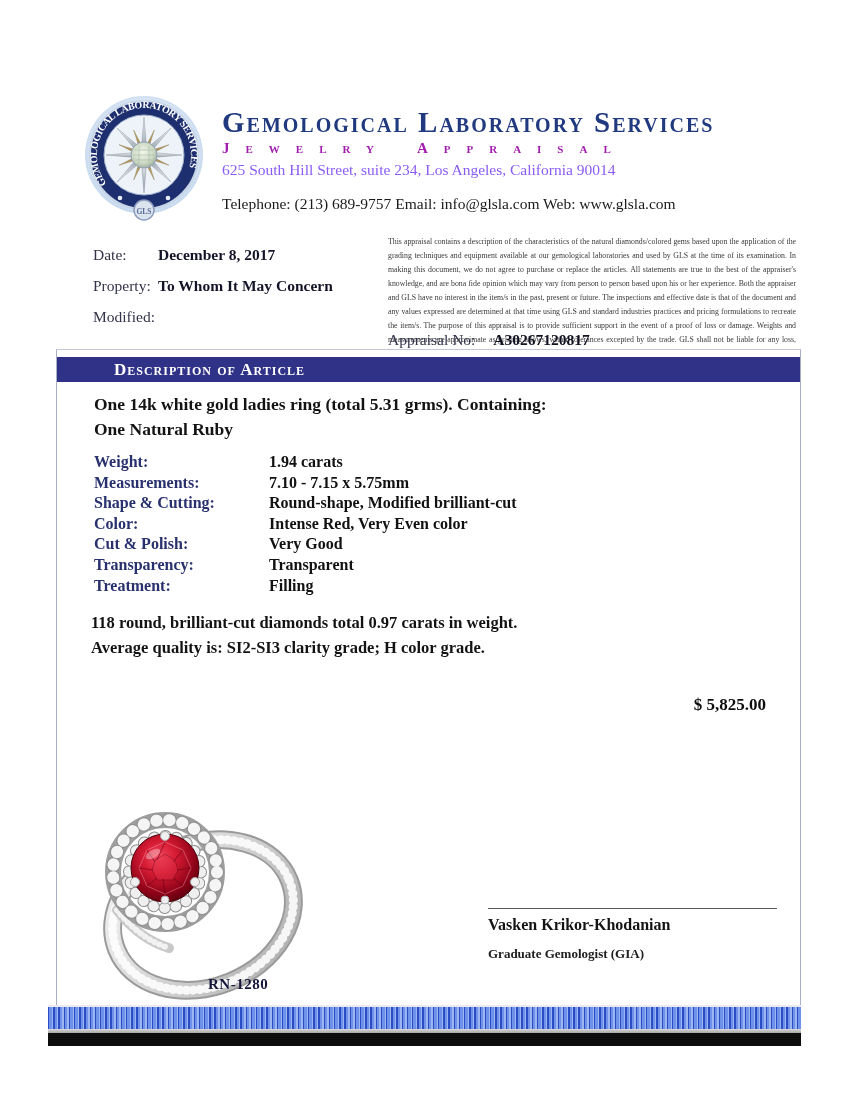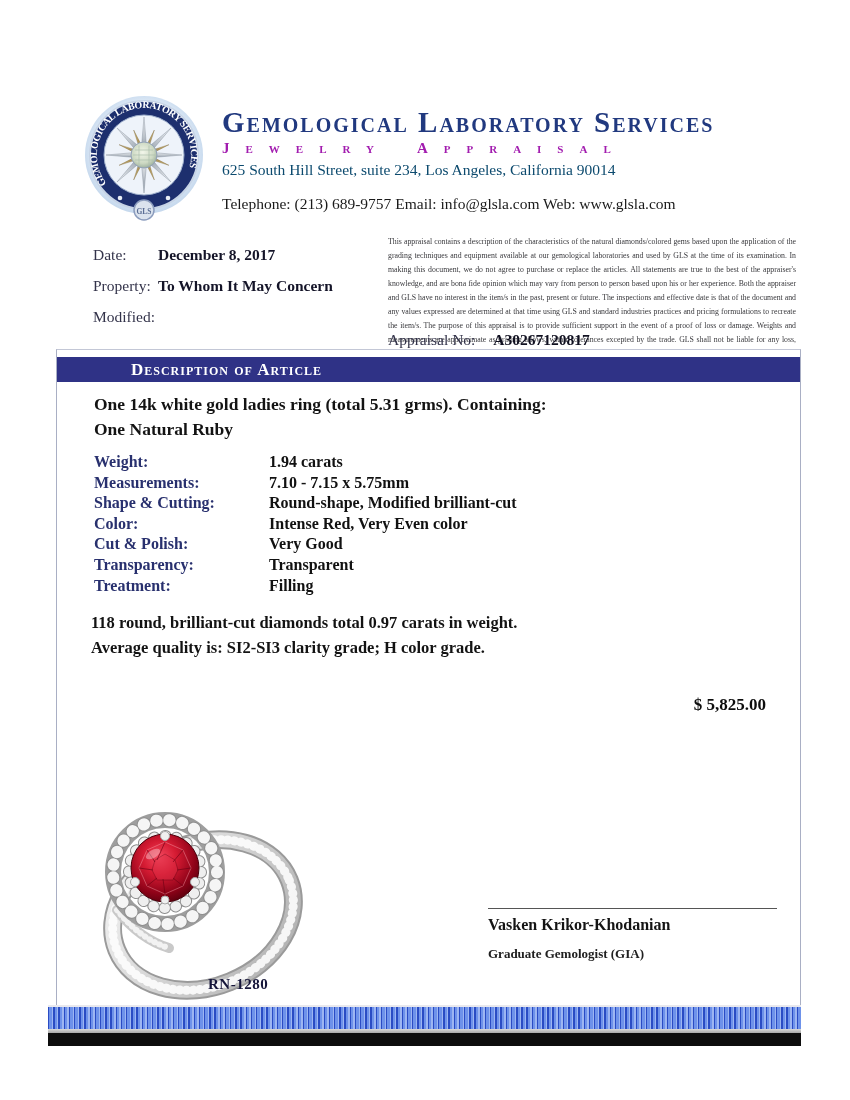--- a/index.html
+++ b/index.html
@@ -15,21 +15,21 @@
   .header-text { position:absolute; left:222px; top:106px; width:590px; }
   .company-name {
     font-variant:small-caps; font-weight:bold; font-size:29px;
     letter-spacing:2px; color:#21397f; white-space:nowrap;
   }
   .doc-type {
     font-variant:small-caps; font-weight:bold; font-size:15px;
     letter-spacing:16px; word-spacing:8px; color:#a21caf; white-space:nowrap;
     margin-top:1px;
   }
-  .addr-line { font-size:15.5px; color:#0c4a6e; margin-top:4px; white-space:nowrap; }
+  .addr-line { font-size:15.5px; color:#8b5cf6; margin-top:4px; white-space:nowrap; }
   .contact-line { font-size:15.5px; color:#1a1a1a; margin-top:16px; white-space:nowrap; }
 
   
   .info-fields { position:absolute; left:93px; top:246px; width:280px; }
   .info-row { position:relative; height:31px; }
   .info-label { position:absolute; left:0; top:0; font-size:15.5px; color:#33334a; }
   .info-value { position:absolute; left:65px; top:0; font-size:15.5px; font-weight:bold; color:#141428; white-space:nowrap; }
   .disclaimer {
     position:absolute; left:388px; top:235px; width:408px;
     font-size:7.8px; line-height:14px; text-align:justify; color:#38383c;
@@ -41,21 +41,21 @@
   
   .frame {
     position:absolute; left:56px; top:349px; width:745px; height:656px;
     border-left:1px solid #a9afc4; border-right:1px solid #a9afc4;
     border-top:1px solid #c3c7d6; background:#ffffff;
   }
   .section-bar {
     position:absolute; left:0; top:7px; width:100%; height:25px;
     background:#2f3286; color:#ffffff;
     font-variant:small-caps; font-weight:bold; font-size:17px; letter-spacing:1px;
-    line-height:25px; padding-left:74px;
+    line-height:25px; padding-left:57px;
   }
   .desc-line1 { position:absolute; left:37px; top:44px; font-size:17.5px; font-weight:bold; }
   .desc-line2 { position:absolute; left:37px; top:69px; font-size:17.5px; font-weight:bold; }
 
   .attr-table { position:absolute; left:37px; top:103px; width:600px; }
   .attr-row { position:relative; height:20.6px; }
   .attr-label { position:absolute; left:0; font-size:16px; font-weight:bold; color:#28306e; }
   .attr-value { position:absolute; left:175px; font-size:16px; font-weight:bold; color:#111111; white-space:nowrap; }
 
   .diamonds-line1 { position:absolute; left:34px; top:263px; font-size:16.5px; font-weight:bold; }

